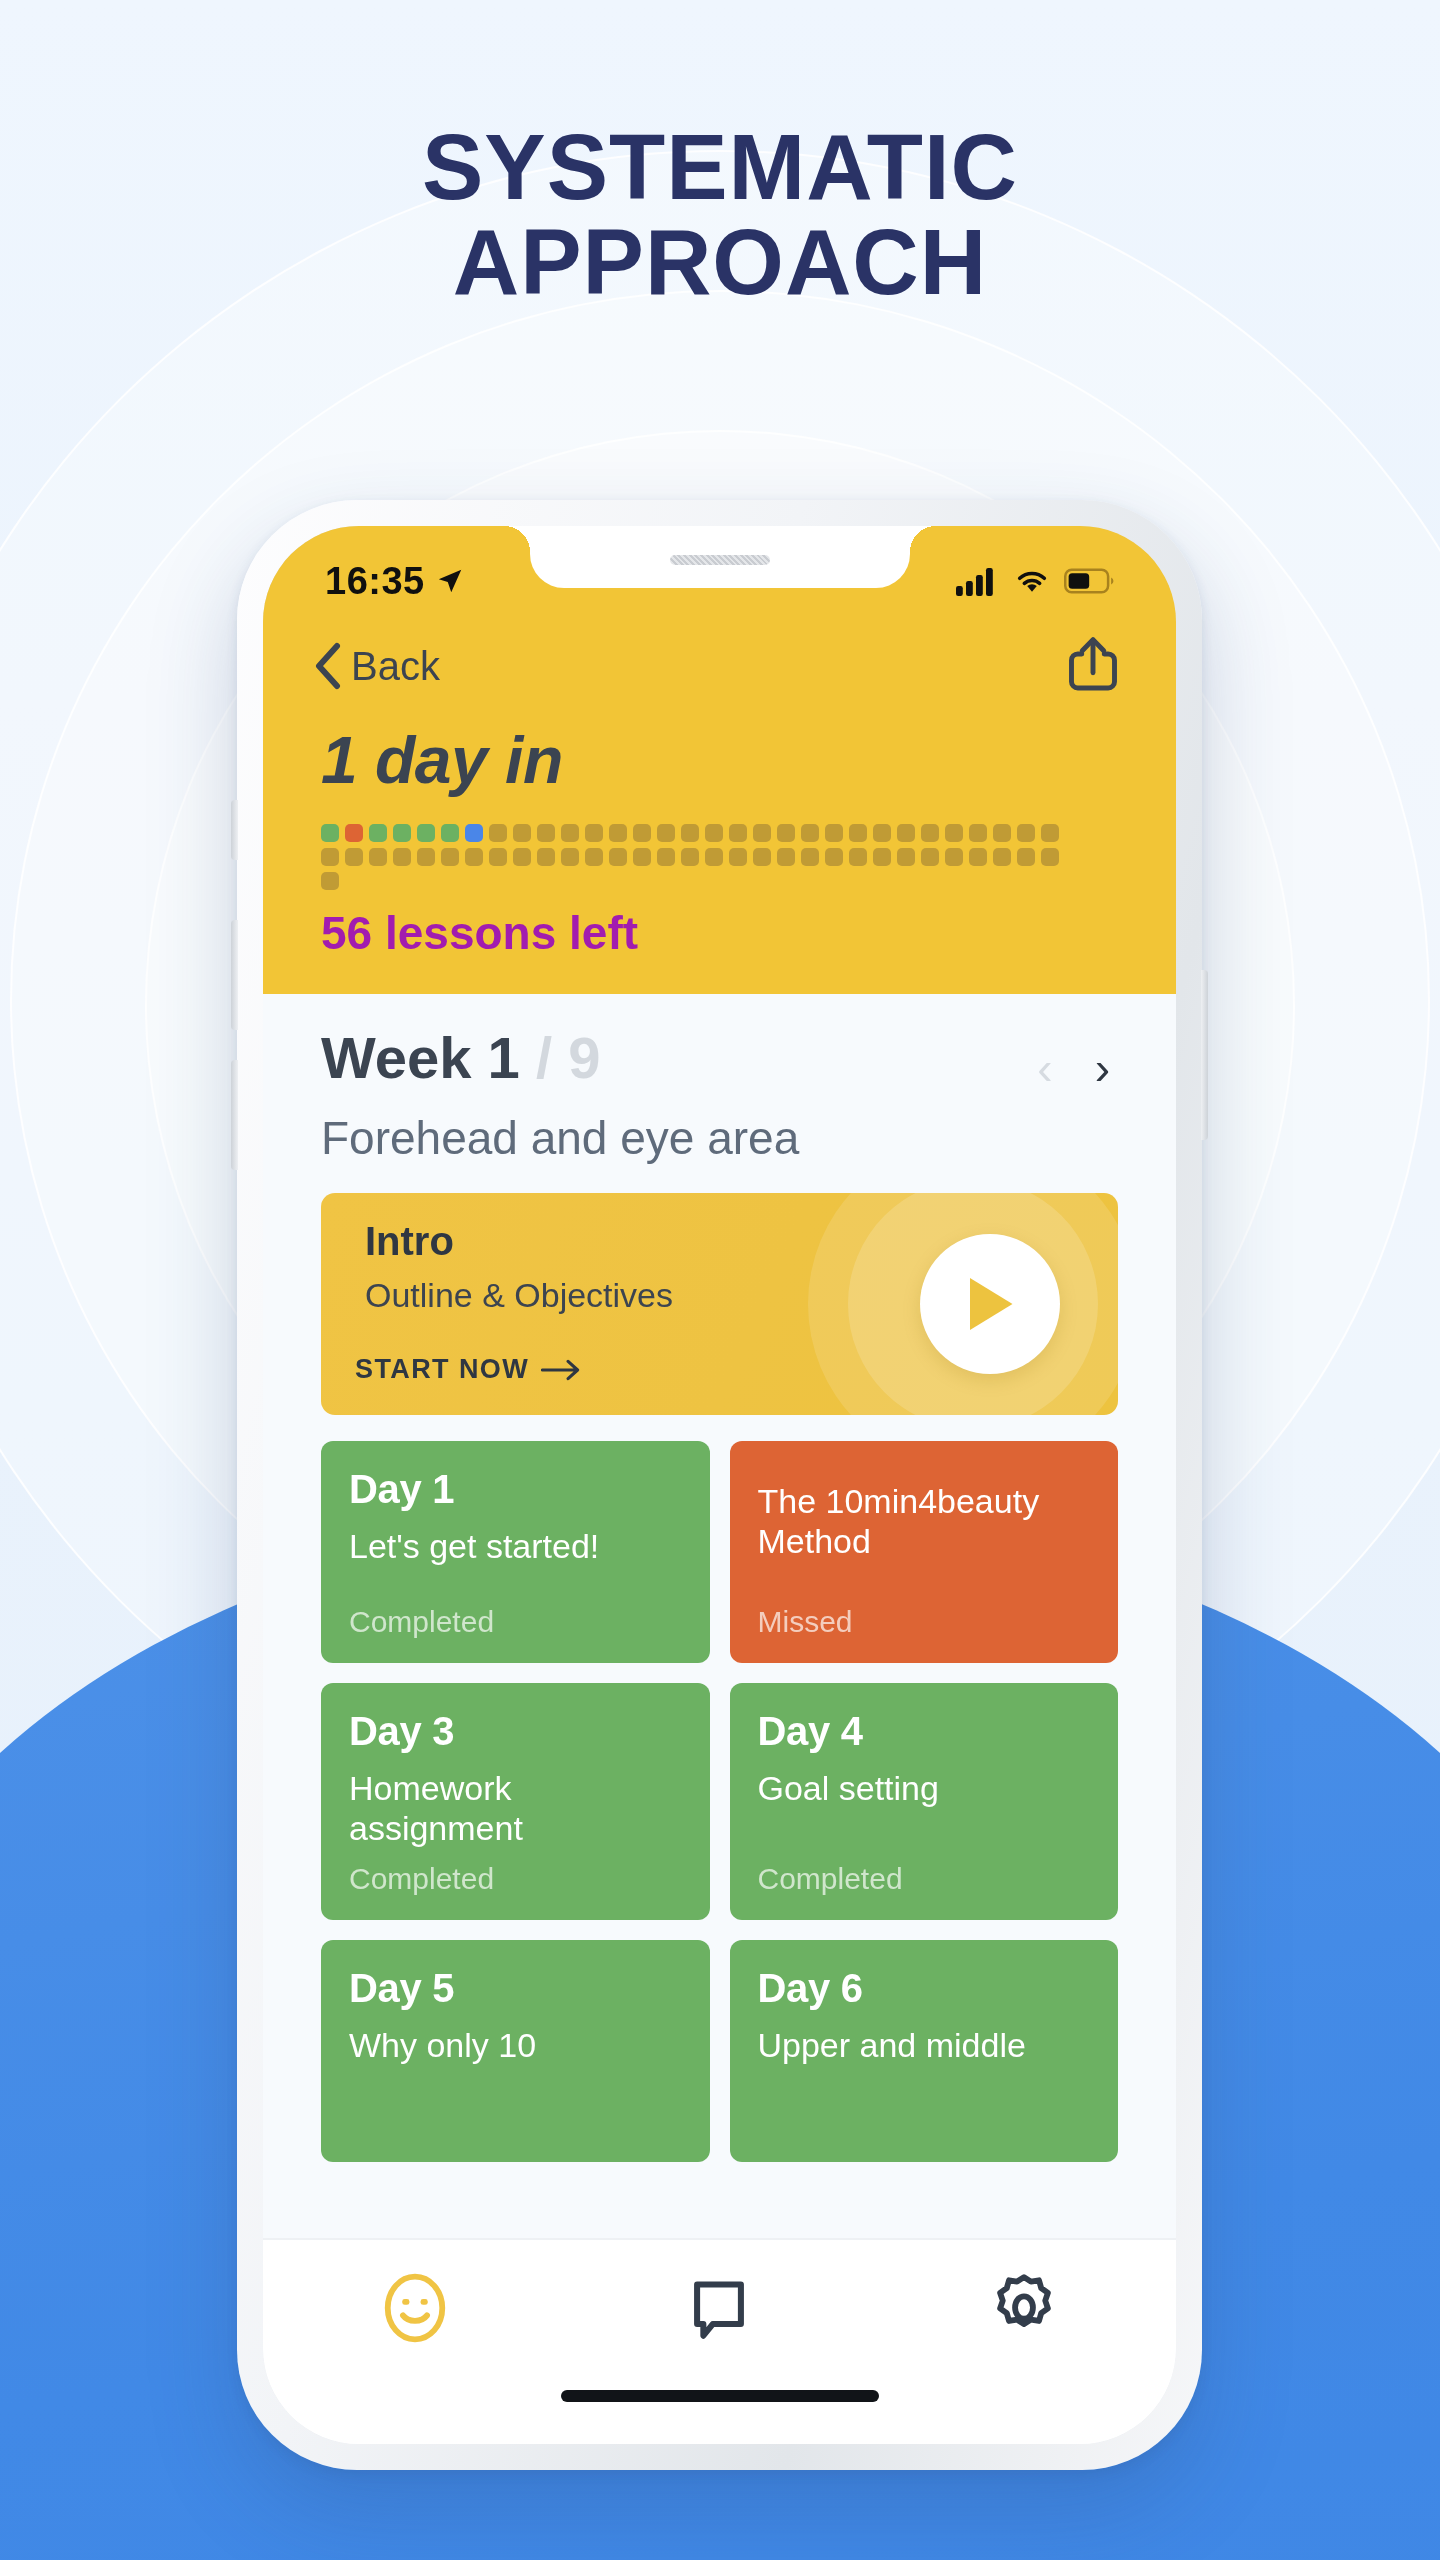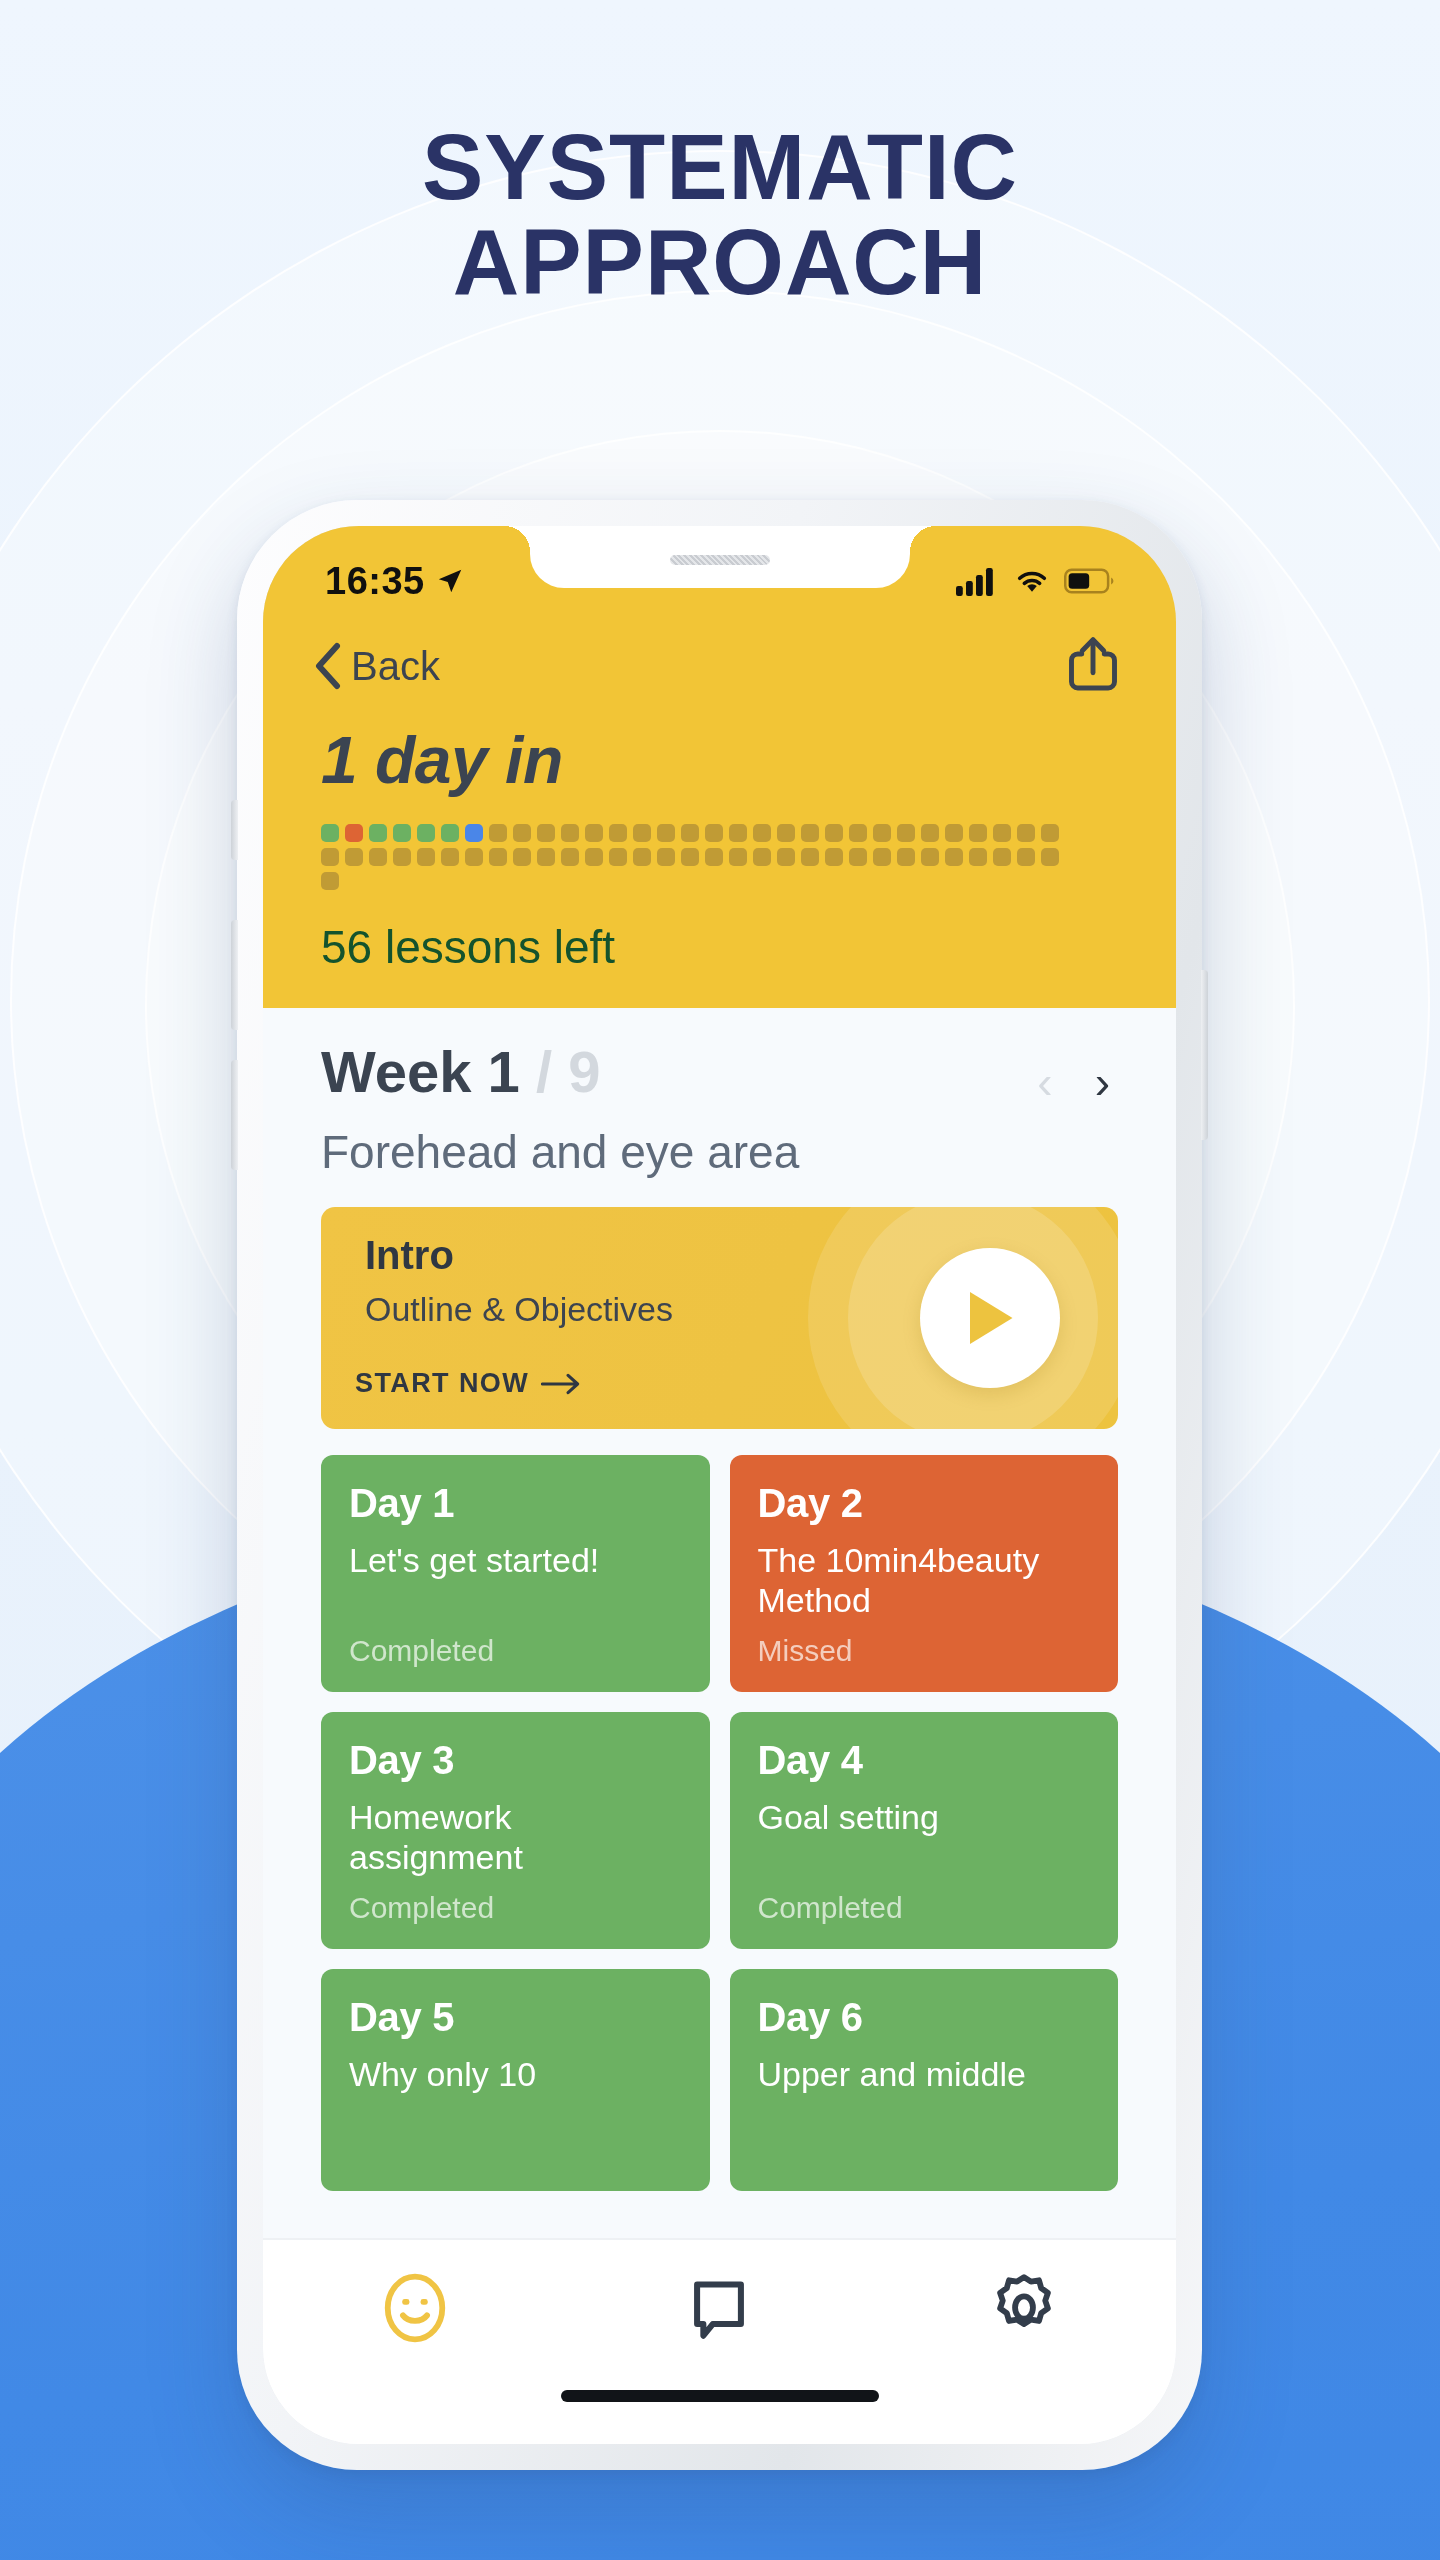--- a/index.html
+++ b/index.html
@@ -126,21 +126,21 @@
   .back-label { font-size: 40px; color: #3c4450; font-weight: 400; }
 
   .head-body { padding: 26px 58px 0 58px; }
   .big-title {
     font-size: 66px; font-weight: 800; color: #3b4451; letter-spacing: -0.5px;
     margin-bottom: 26px;
     font-style: italic;
   }
   .dots { display: flex; flex-wrap: wrap; gap: 6px; max-width: 745px; }
   .dot { width: 18px; height: 18px; border-radius: 5px; background: #c09b35; }
-  .lessons-left { margin-top: 30px; font-size: 46px; color: #14532d; font-weight: 400; }
+  .lessons-left { margin-top: 16px; font-size: 46px; color: #a21caf; font-weight: 700; }
 
   
   .content { background: #f7fafd; flex: 1; padding: 30px 58px 0 58px; overflow: hidden; }
   .week-row { display: flex; align-items: flex-end; justify-content: space-between; }
   .week-title { font-size: 58px; font-weight: 800; color: #3b4451; }
   .week-title .muted { color: #d3d8de; font-weight: 700; }
   .week-nav { display: flex; align-items: center; gap: 42px; padding-right: 8px; }
   .chev { font-size: 46px; line-height: 1; color: #2f3742; cursor: pointer; }
   .chev.disabled { color: #d6dbe1; }
   .week-sub { margin-top: 20px; font-size: 46px; color: #5f6b7b; font-weight: 400; }
@@ -380,21 +380,20 @@
           </div>
         </div>
 
         <div class="day-grid" id="day-grid">
             <div class="day-card green">
               <div class="day-num">Day 1</div>
               <div class="day-desc">Let's get started!</div>
               <div class="day-status">Completed</div>
             </div>
             <div class="day-card red">
-              <div class="day-num">Day 2</div>
               <div class="day-desc">The 10min4beauty Method</div>
               <div class="day-status">Missed</div>
             </div>
             <div class="day-card green">
               <div class="day-num">Day 3</div>
               <div class="day-desc">Homework assignment</div>
               <div class="day-status">Completed</div>
             </div>
             <div class="day-card green">
               <div class="day-num">Day 4</div>

